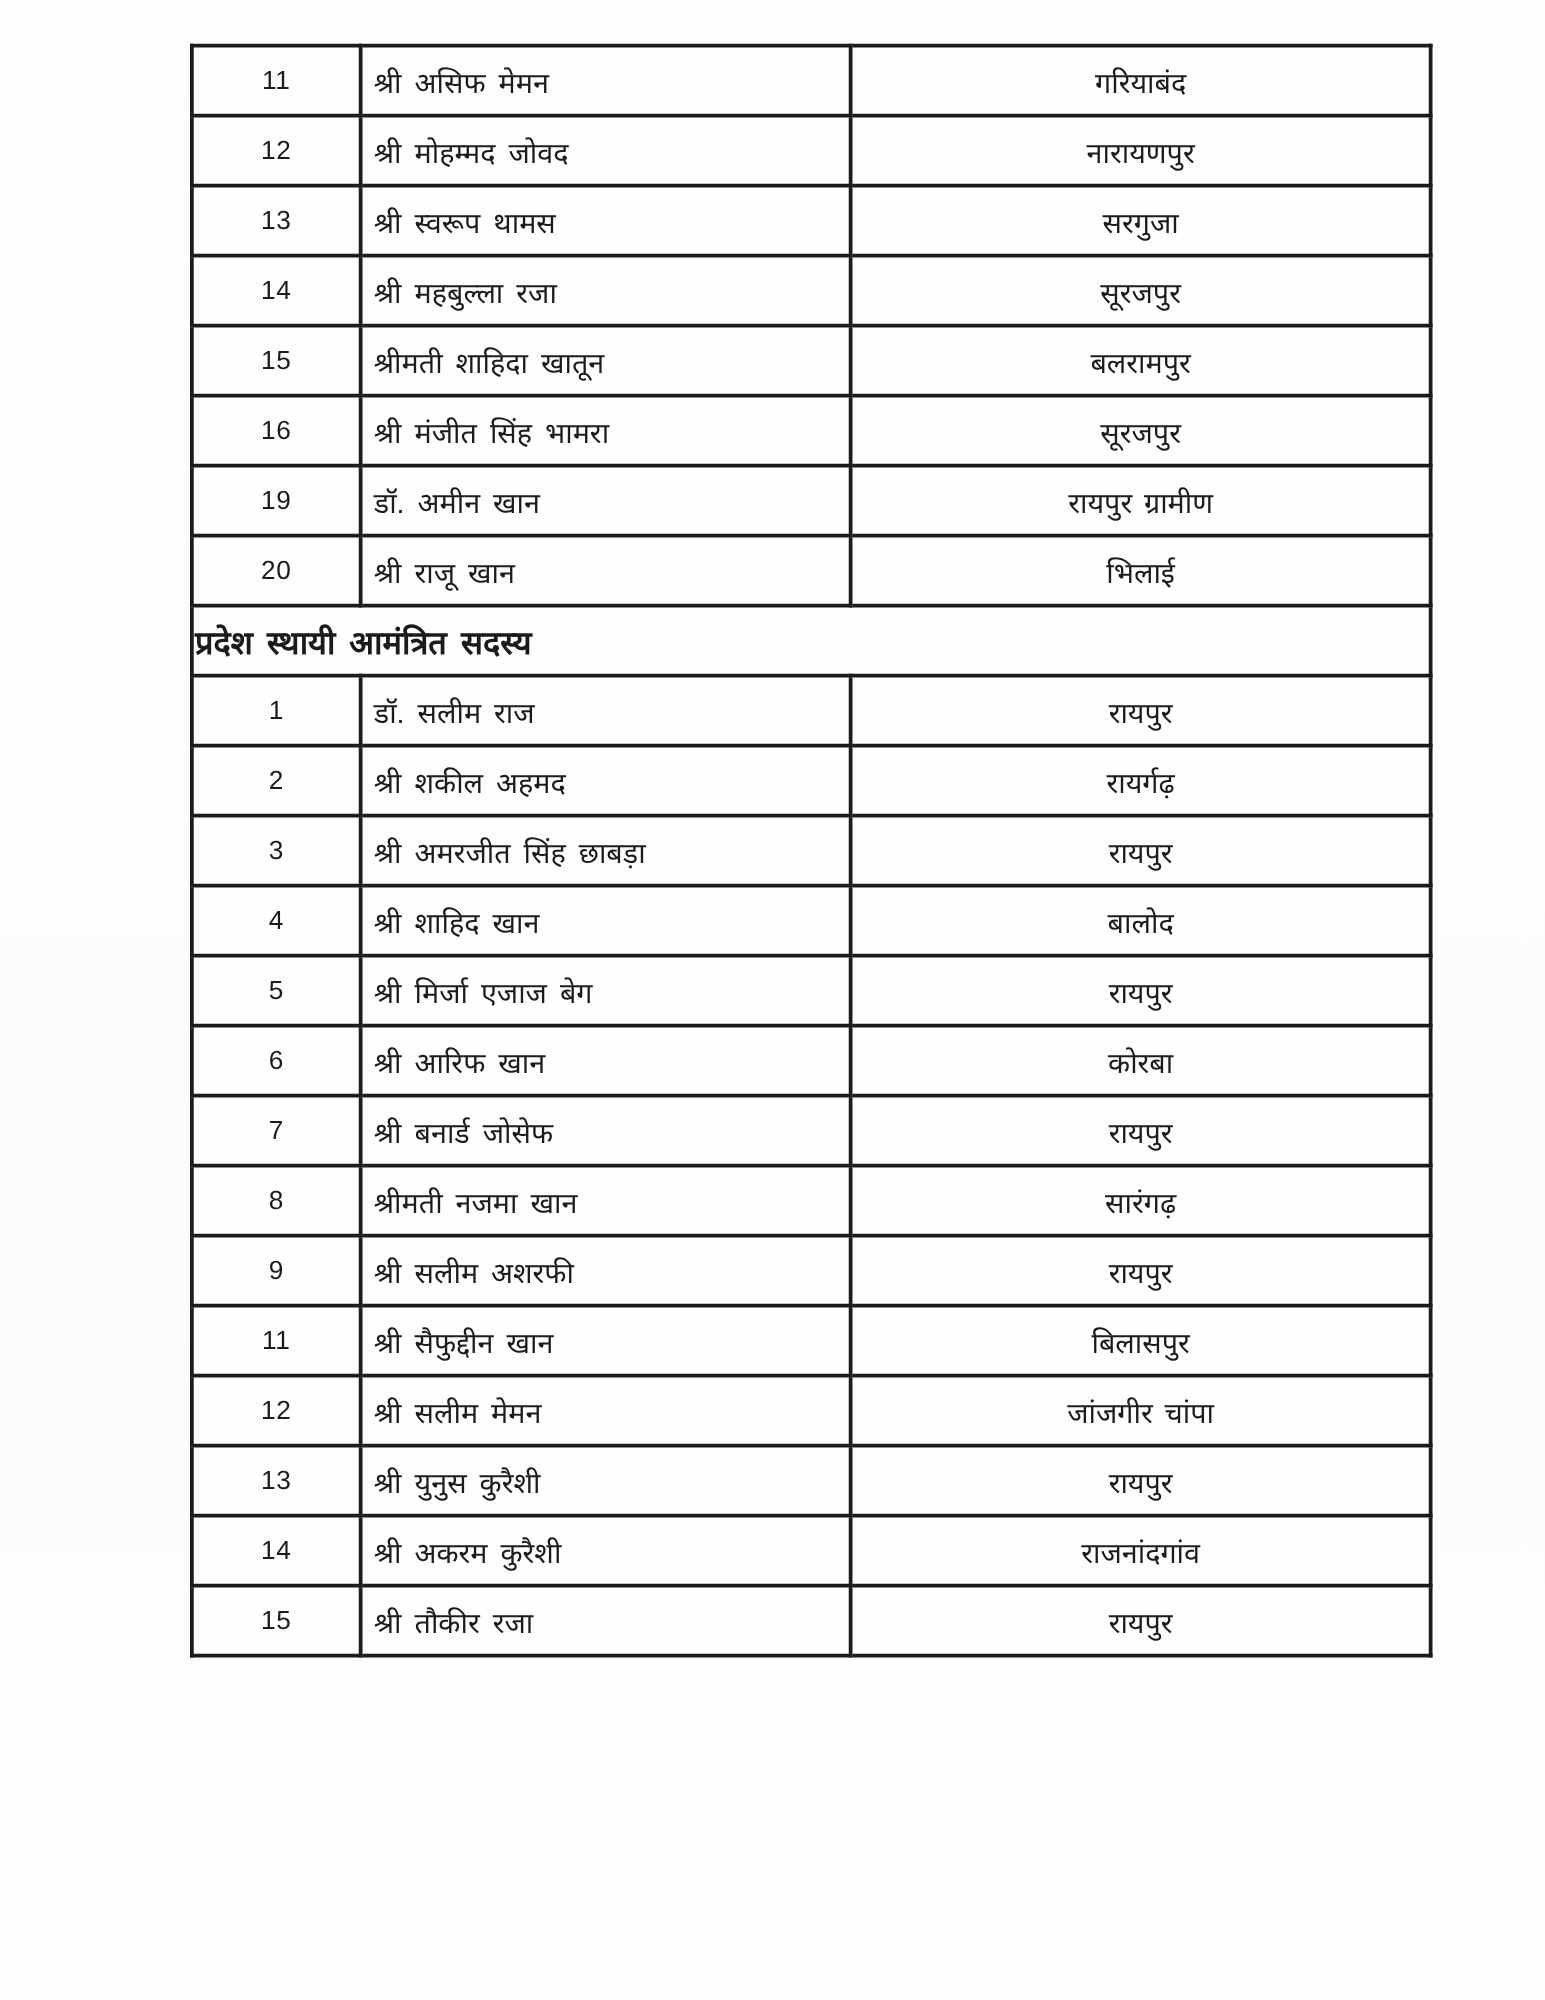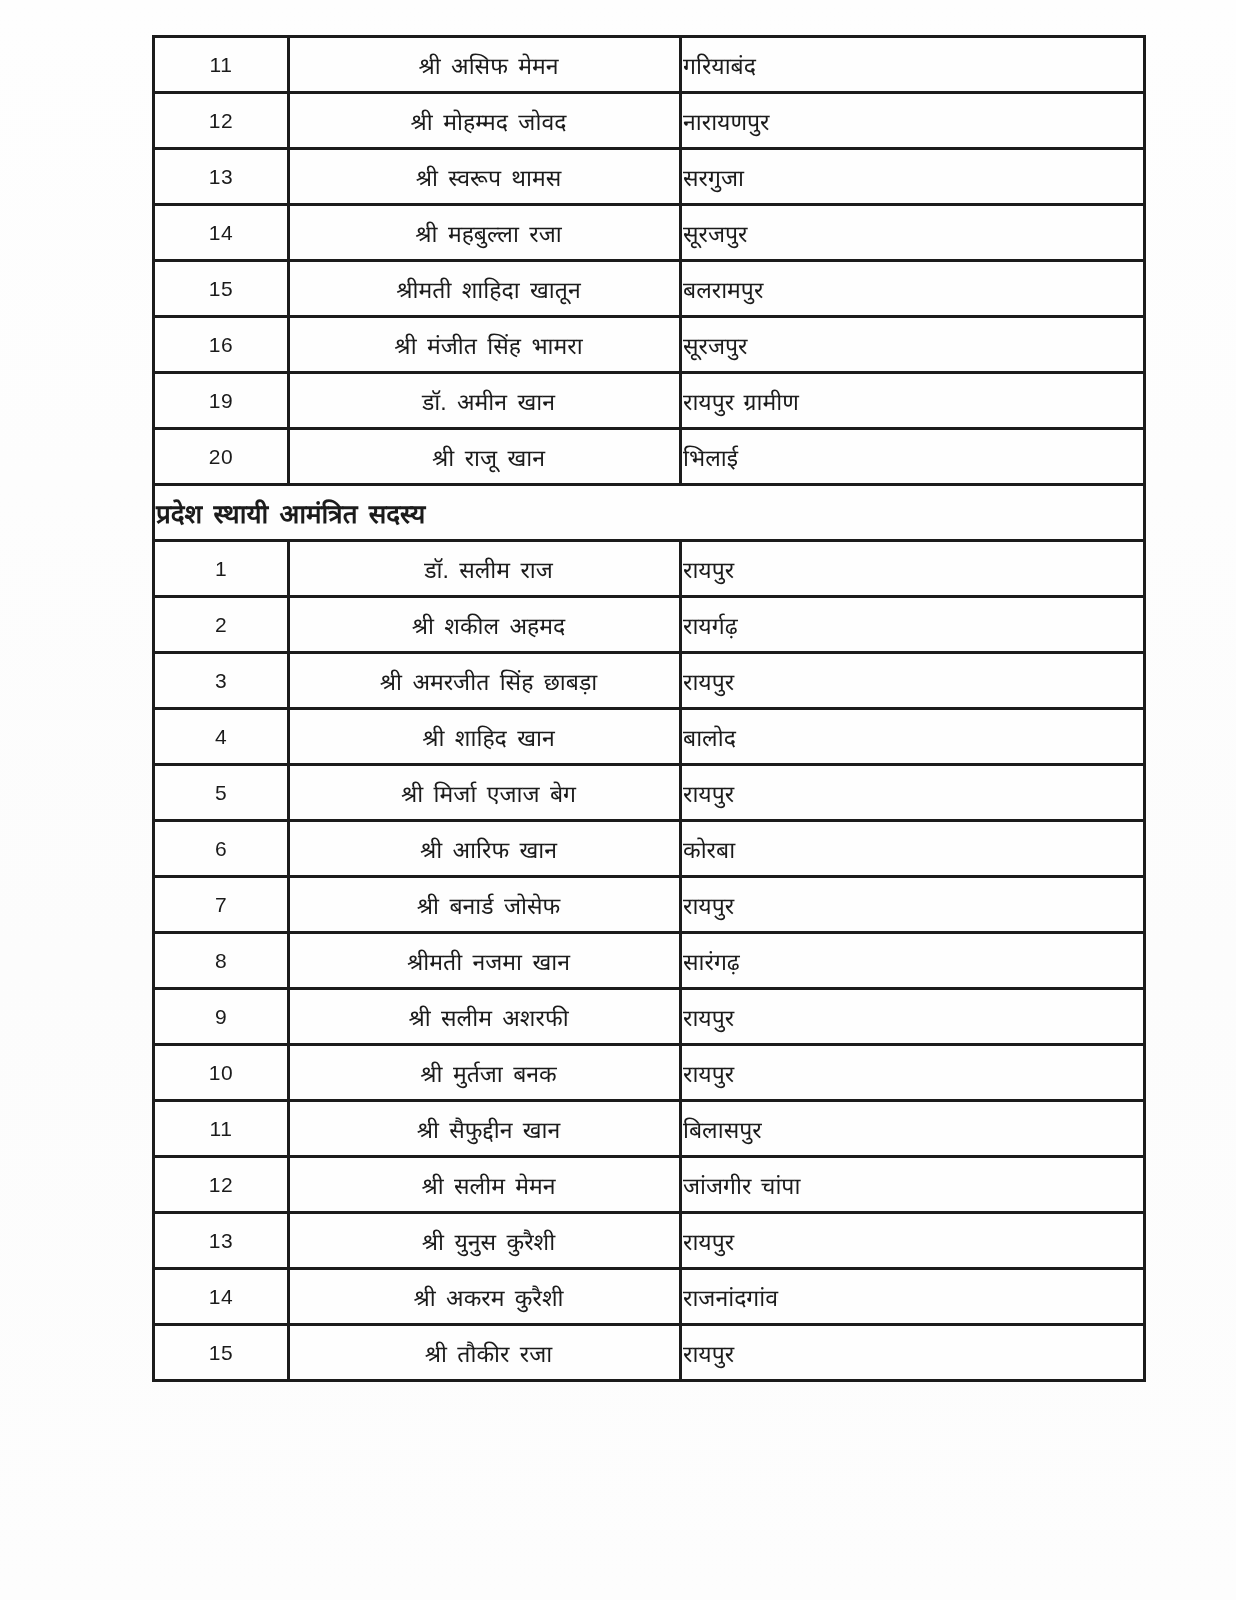--- a/index.html
+++ b/index.html
@@ -38,26 +38,27 @@
   }
   col.col-num   { width: 135px; }
   col.col-name  { width: 392px; }
   col.col-place { width: 464px; }
   td.c-num {
     text-align: center;
     font-size: 21px;
     letter-spacing: 0.5px;
   }
   td.c-name {
-    text-align: center;
+    text-align: left;
     padding-left: 9px;
     font-size: 23px;
     word-spacing: 4px;
   }
   td.c-place {
+    text-align: center;
     font-size: 23px;
     word-spacing: 3px;
   }
   td.header-cell {
     text-align: left;
     font-weight: bold;
     font-size: 26px;
     word-spacing: 4px;
   }
 </style>
@@ -162,25 +163,20 @@
     <td class="c-num">8</td>
     <td class="c-name">श्रीमती नजमा खान</td>
     <td class="c-place">सारंगढ़</td>
   </tr>
         <tr>
     <td class="c-num">9</td>
     <td class="c-name">श्री सलीम अशरफी</td>
     <td class="c-place">रायपुर</td>
   </tr>
         <tr>
-    <td class="c-num">10</td>
-    <td class="c-name">श्री मुर्तजा बनक</td>
-    <td class="c-place">रायपुर</td>
-  </tr>
-        <tr>
     <td class="c-num">11</td>
     <td class="c-name">श्री सैफुद्दीन खान</td>
     <td class="c-place">बिलासपुर</td>
   </tr>
         <tr>
     <td class="c-num">12</td>
     <td class="c-name">श्री सलीम मेमन</td>
     <td class="c-place">जांजगीर  चांपा</td>
   </tr>
         <tr>

